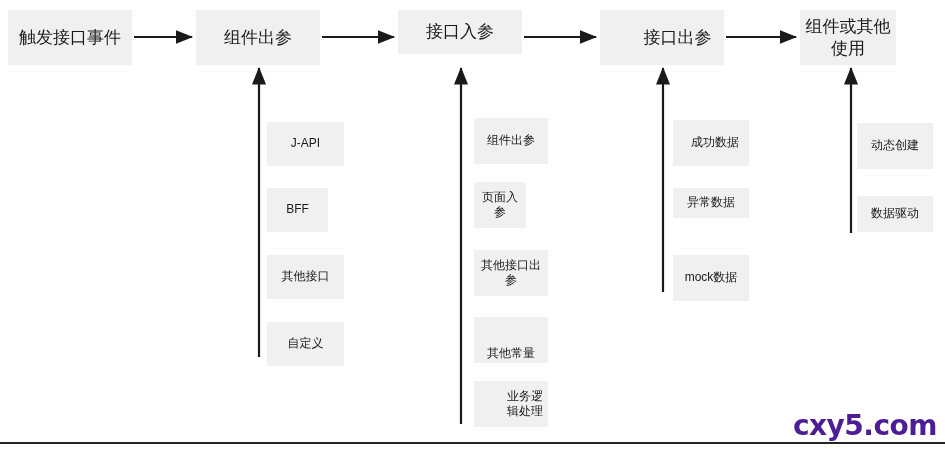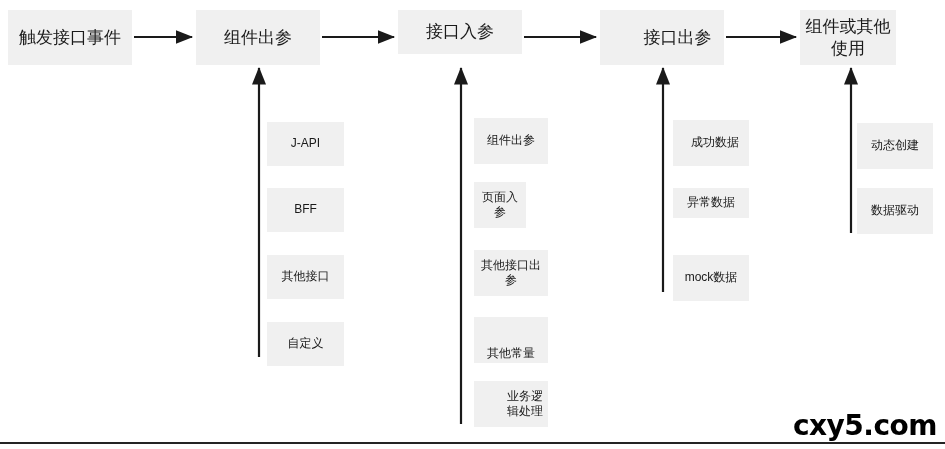--- a/index.html
+++ b/index.html
@@ -59,21 +59,21 @@
     height: 2px;
     background: #242424;
   }
   .watermark {
     position: absolute;
     right: 8px;
     top: 412px;
     font-family: "DejaVu Sans", sans-serif;
     font-size: 28px;
     font-weight: bold;
-    color: #000000;
+    color: #4c1d95;
     letter-spacing: -0.5px;
     line-height: 1;
   }
 </style>
 </head>
 <body>
 
 <div id="canvas">
 
   <svg class="wires" viewBox="0 0 945 449">
@@ -114,21 +114,21 @@
     <span class="txt">接口出参</span>
   </div>
 
   <div class="node stage" style="left:800px; top:10px; width:96px; height:55px;">
     <span class="txt">组件或其他使用</span>
   </div>
 
   <div class="node leaf" style="left:267px; top:122px; width:77px; height:44px;">
     <span class="txt">J-API</span>
   </div>
-  <div class="node leaf" style="left:267px; top:188px; width:77px; height:44px;text-align:center;">
+  <div class="node leaf" style="left:267px; top:188px; width:61px; height:44px;text-align:center;">
     <span class="txt">BFF</span>
   </div>
   <div class="node leaf" style="left:267px; top:255px; width:77px; height:44px;">
     <span class="txt">其他接口</span>
   </div>
   <div class="node leaf" style="left:267px; top:322px; width:77px; height:44px;">
     <span class="txt">自定义</span>
   </div>
 
   <div class="node leaf" style="left:474px; top:118px; width:74px; height:46px;">
@@ -153,19 +153,19 @@
   <div class="node leaf" style="left:673px; top:188px; width:76px; height:30px;">
     <span class="txt">异常数据</span>
   </div>
   <div class="node leaf" style="left:673px; top:255px; width:76px; height:46px;">
     <span class="txt">mock数据</span>
   </div>
 
   <div class="node leaf" style="left:857px; top:123px; width:76px; height:46px;">
     <span class="txt">动态创建</span>
   </div>
-  <div class="node leaf" style="left:857px; top:188px; width:76px; height:46px;text-align:center;">
+  <div class="node leaf" style="left:857px; top:196px; width:76px; height:36px;text-align:center;">
     <span class="txt">数据驱动</span>
   </div>
 
   <div class="watermark">cxy5.com</div>
   <div class="baseline"></div>
 </div>
 
 </body></html>

